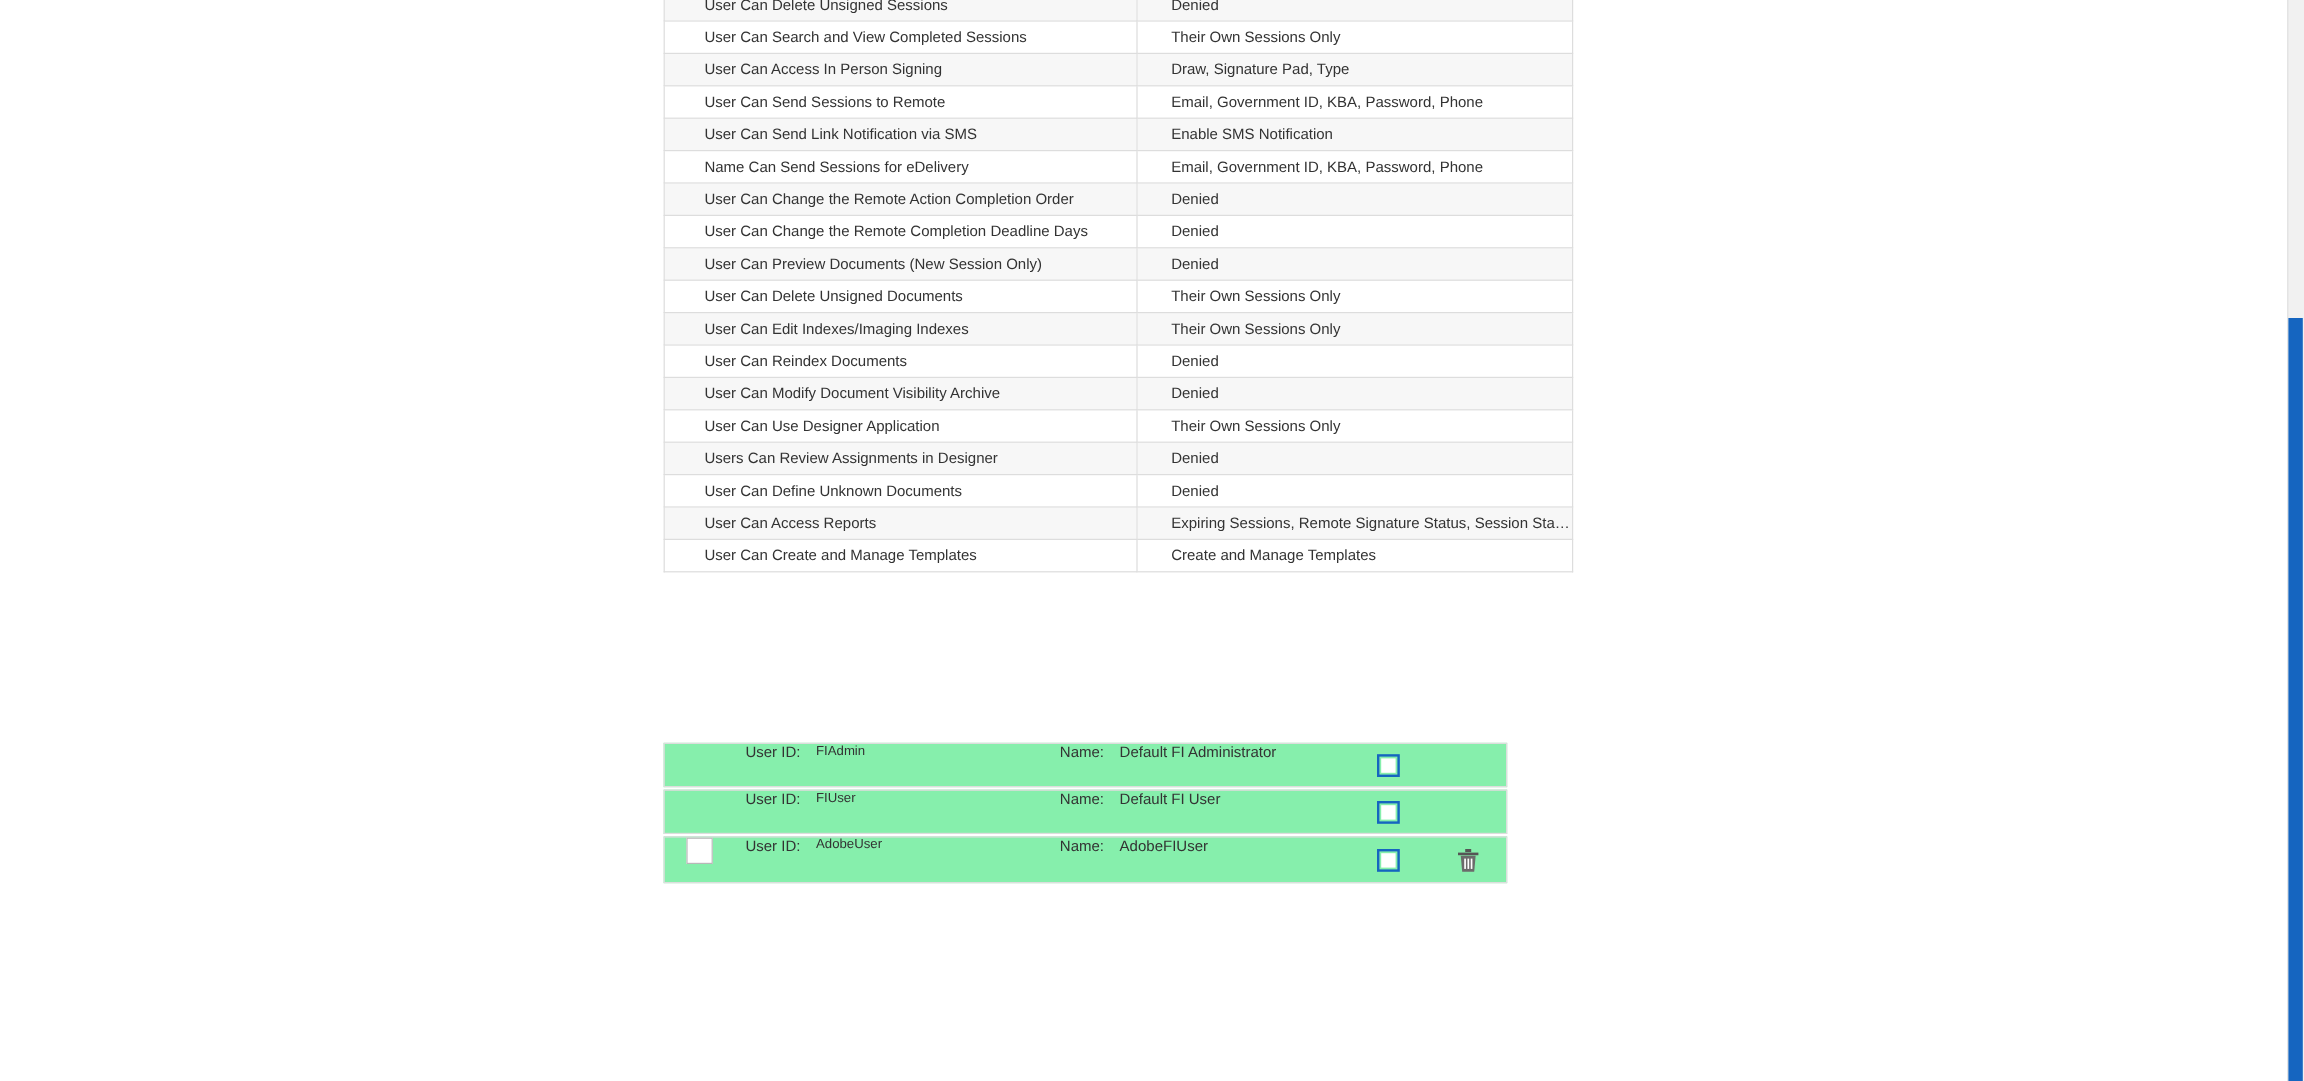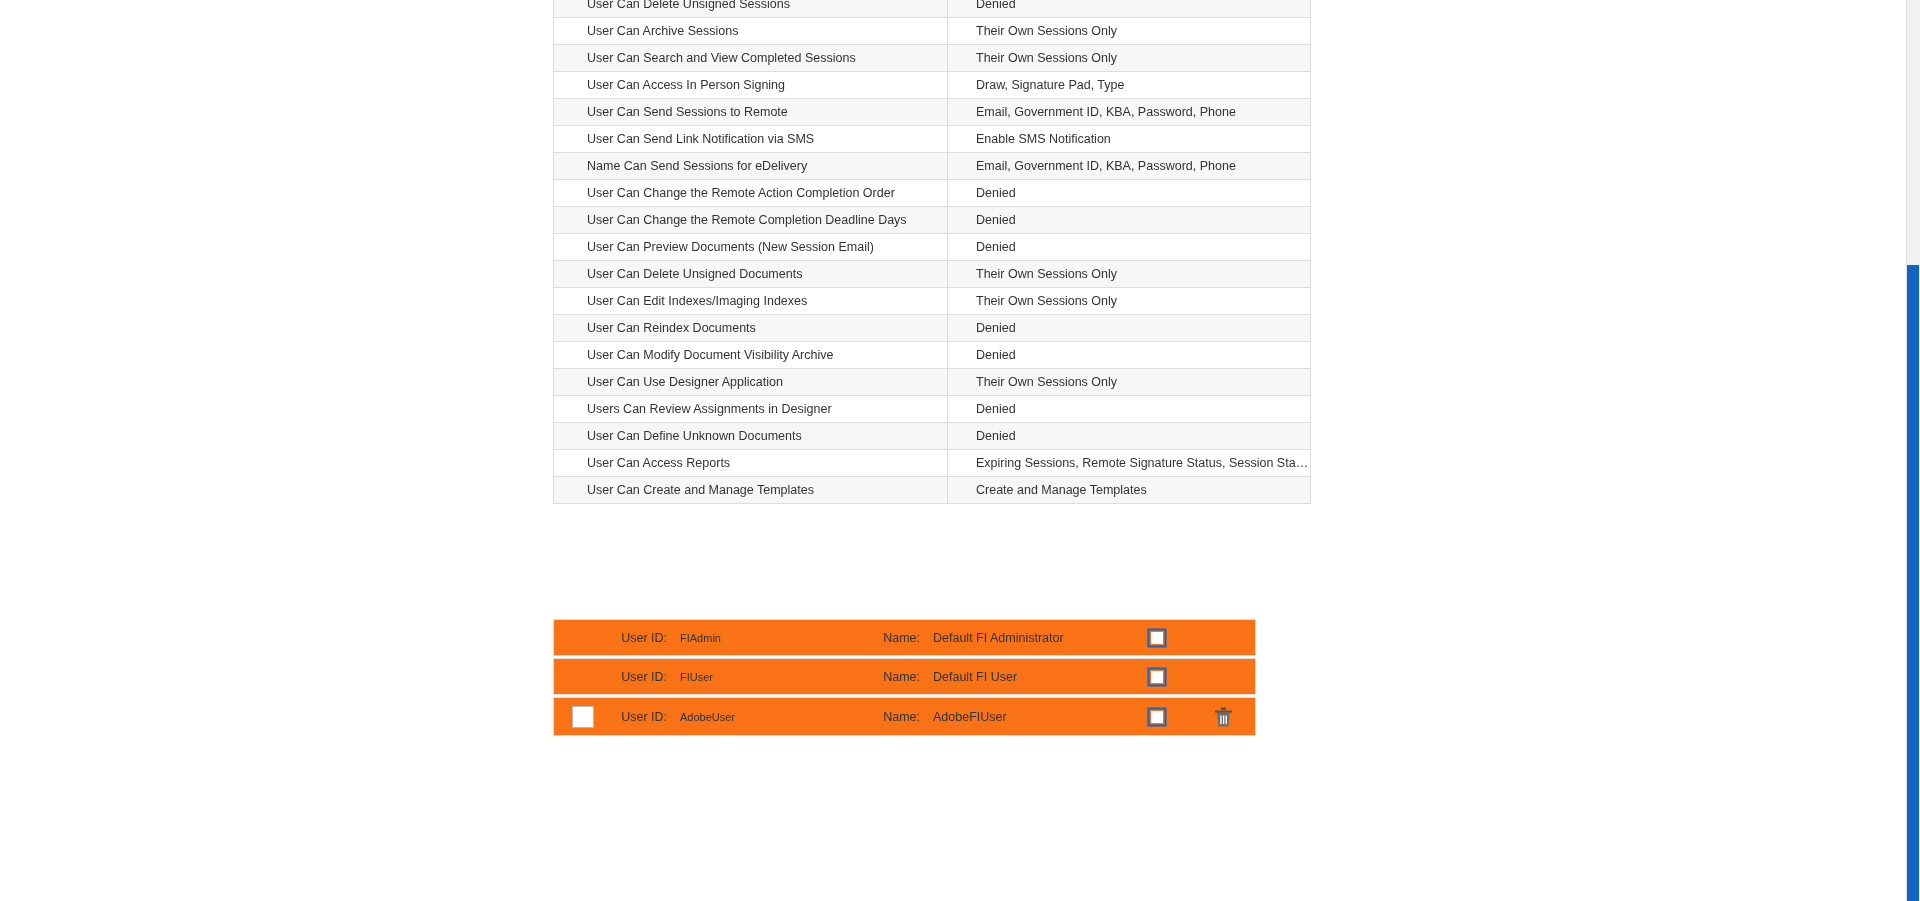--- a/index.html
+++ b/index.html
@@ -60,24 +60,24 @@
   .user-list {
     position: absolute;
     left: 553px;
     top: 619px;
     width: 703px;
   }
   .user-row {
     position: relative;
     height: 37px;
     border: 1px solid #dddddd;
-    background: #f97316;
+    background: #86efac;
     margin-bottom: 2px;
     display: flex;
-    align-items: center;
+    align-items: flex-start;
     box-sizing: border-box;
   }
   .user-row.tall {
     height: 39px;
   }
   .row-check-slot {
     width: 57px;
     display: flex;
     align-items: center;
     justify-content: center;
@@ -152,24 +152,20 @@
 <body>
 
 <div class="perm-panel">
   <table class="perm-table">
     <tbody id="perm-body">
         <tr>
           <td class="perm-label">User Can Delete Unsigned Sessions</td>
           <td class="perm-value">Denied</td>
         </tr>
         <tr>
-          <td class="perm-label">User Can Archive Sessions</td>
-          <td class="perm-value">Their Own Sessions Only</td>
-        </tr>
-        <tr>
           <td class="perm-label">User Can Search and View Completed Sessions</td>
           <td class="perm-value">Their Own Sessions Only</td>
         </tr>
         <tr>
           <td class="perm-label">User Can Access In Person Signing</td>
           <td class="perm-value">Draw, Signature Pad, Type</td>
         </tr>
         <tr>
           <td class="perm-label">User Can Send Sessions to Remote</td>
           <td class="perm-value">Email, Government ID, KBA, Password, Phone</td>
@@ -184,21 +180,21 @@
         </tr>
         <tr>
           <td class="perm-label">User Can Change the Remote Action Completion Order</td>
           <td class="perm-value">Denied</td>
         </tr>
         <tr>
           <td class="perm-label">User Can Change the Remote Completion Deadline Days</td>
           <td class="perm-value">Denied</td>
         </tr>
         <tr>
-          <td class="perm-label">User Can Preview Documents (New Session Email)</td>
+          <td class="perm-label">User Can Preview Documents (New Session Only)</td>
           <td class="perm-value">Denied</td>
         </tr>
         <tr>
           <td class="perm-label">User Can Delete Unsigned Documents</td>
           <td class="perm-value">Their Own Sessions Only</td>
         </tr>
         <tr>
           <td class="perm-label">User Can Edit Indexes/Imaging Indexes</td>
           <td class="perm-value">Their Own Sessions Only</td>
         </tr>

